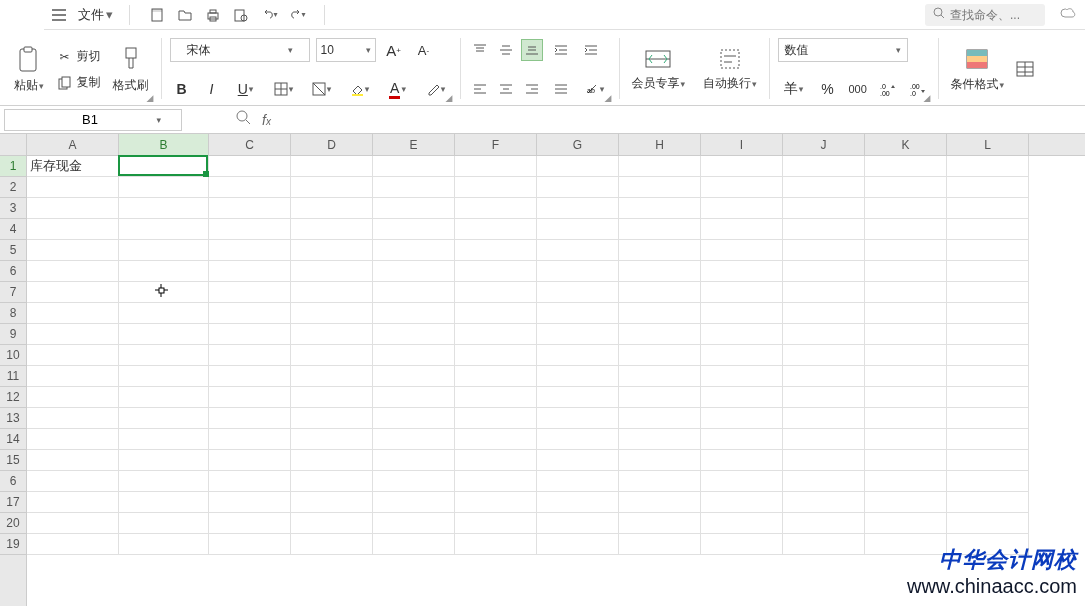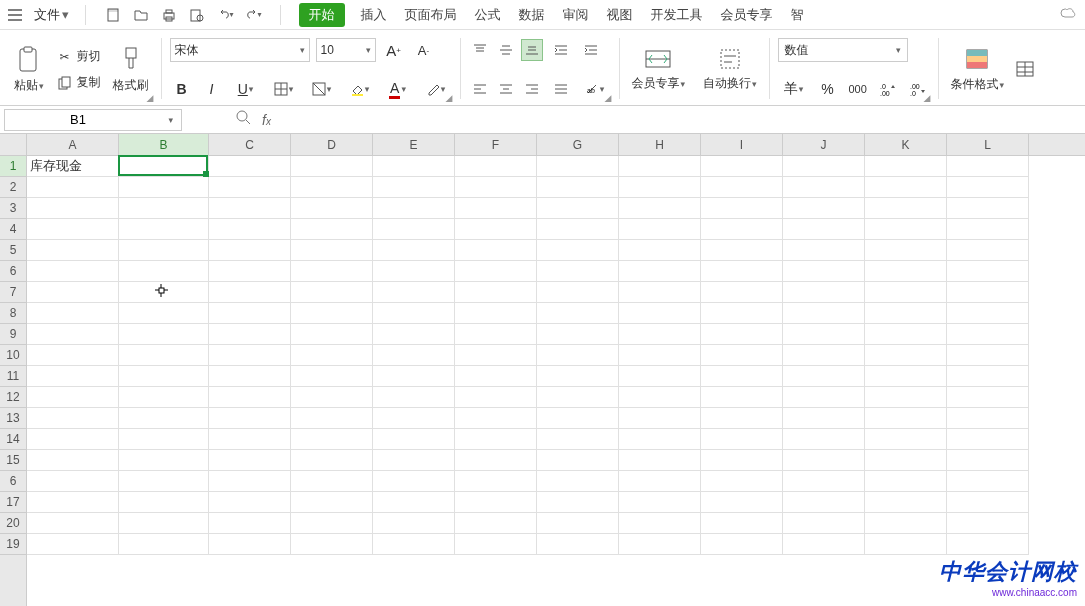--- a/index.html
+++ b/index.html
@@ -1,19 +1,19 @@
 <!DOCTYPE html>
 <html><head>
 <meta charset="utf-8">
 <style>
 * { margin: 0; padding: 0; box-sizing: border-box; font-family: "Microsoft YaHei", Arial, sans-serif; }
 body { background: #fff; width: 1085px; height: 606px; overflow: hidden; font-size: 12px; color: #333; }
 
 
-.menubar { height: 30px; background: #fff; border-bottom: 1px solid #e0e0e0; display: flex; align-items: center; padding: 0 6px; gap: 4px; }
+.menubar { height: 30px; background: #fff; border-bottom: 1px solid #e0e0e0; display: flex; align-items: center; padding: 0 6px; gap: 4px; margin-left: 44px; }
 .menu-icon { width: 18px; height: 18px; display: flex; align-items: center; justify-content: center; color: #555; }
 .file-menu { display: flex; align-items: center; gap: 2px; padding: 0 6px; cursor: pointer; }
 .file-menu span { font-size: 13px; }
 .qat { display: flex; align-items: center; gap: 10px; padding: 0 8px; }
 .qat .ico { width: 18px; height: 18px; display:flex; align-items:center; justify-content:center; color:#555; cursor:pointer; }
 .sep-v { width:1px; height:20px; background:#ddd; margin:0 6px; }
 .tabs { display: flex; align-items: center; gap: 14px; margin-left: 8px; }
 .tab { font-size: 13px; color:#444; cursor:pointer; padding: 2px 2px; }
 .tab.active { background:#2ea121; color:#fff; padding:3px 10px; border-radius:3px; }
 .spacer { flex: 1; }
@@ -23,35 +23,35 @@
 
 
 .ribbon { height: 76px; background:#fff; border-bottom:1px solid #d0d0d0; display:flex; align-items:stretch; padding: 2px 4px 0 4px; }
 .group { display:flex; flex-direction:column; justify-content:space-between; padding:2px 6px 0 6px; position:relative;}
 .group-row { display:flex; align-items:center; gap:6px; height:32px;}
 .group-sep { width:1px; background:#e0e0e0; margin: 6px 2px; }
 .big-btn { display:flex; flex-direction:column; align-items:center; justify-content:center; gap:2px; padding:2px 4px; cursor:pointer;}
 .big-btn .lbl { font-size:12px; color:#333; }
 .small-btn { display:flex; align-items:center; gap:3px; font-size:12px; color:#333; cursor:pointer; padding:1px 2px;}
 .ico-sm { width:18px; height:18px; display:inline-flex; align-items:center; justify-content:center; }
-.font-select { width:140px; height:24px; border:1px solid #ccc; background:#fff; font-size:12px; padding:0 4px; display:flex; align-items:center; justify-content:space-between;}
+.font-select { width:140px; height:24px; border:1px solid #ccc; background:#fff; font-size:12px; padding:0 16px; display:flex; align-items:center; justify-content:space-between;}
 .size-select { width:60px; height:24px; border:1px solid #ccc; background:#fff; font-size:12px; padding:0 4px; display:flex; align-items:center; justify-content:space-between;}
 .caret { font-size:9px; color:#666; }
 .fmt-btn { width:24px; height:24px; display:inline-flex; align-items:center; justify-content:center; cursor:pointer; font-size:14px;}
 .fmt-btn.dd { width:32px; justify-content:center; gap:1px;}
 .align-grid { display:grid; grid-template-columns: repeat(3, 22px); grid-template-rows: repeat(1, 22px); gap:4px;}
 .align-grid .ab { width:22px; height:22px; display:flex; align-items:center; justify-content:center; cursor:pointer;}
 .align-grid .ab.active { background:#d0e8d0; border:1px solid #8bc48b; }
 .corner-launcher { position:absolute; right:2px; bottom:2px; width:10px; height:10px; color:#999; font-size:9px;}
 .num-select { width:130px; height:24px; border:1px solid #ccc; background:#fff; font-size:12px; padding:0 6px; display:flex; align-items:center; justify-content:space-between;}
 .ribbon svg { display:block; }
 
 
 .fxbar { height:28px; border-bottom:1px solid #ccc; display:flex; align-items:center; background:#fff; }
-.namebox { width:178px; height:22px; margin:0 4px; border:1px solid #ccc; display:flex; align-items:center; padding:0 8px; justify-content: space-between;}
+.namebox { width:178px; height:22px; margin:0 4px; border:1px solid #ccc; display:flex; align-items:center; padding:0 20px; justify-content: space-between;}
 .namebox input { border:none; outline:none; width:130px; text-align:center; font-size:13px;}
 .fx-icons { display:flex; align-items:center; gap:10px; padding: 0 14px 0 50px; color:#666;}
 .fx-input { flex:1; border:1px solid #e8e8e8; border-left:none; border-right:none; border-top:none; border-bottom:none; height:22px; padding:0 6px; outline:none;}
 
 
 .grid-wrap { position:relative; height: calc(606px - 30px - 76px - 28px); overflow:hidden; background:#fff;}
 .corner { position:absolute; left:0; top:0; width:27px; height:22px; background:#e8e8e8; border-right:1px solid #ccc; border-bottom:1px solid #ccc; z-index:3;}
 .col-headers { position:absolute; left:27px; top:0; right:0; height:22px; display:flex; background:#e8e8e8; border-bottom:1px solid #ccc; z-index:2;}
 .col-h { border-right:1px solid #ccc; display:flex; align-items:center; justify-content:center; font-size:12px; color:#555; cursor:pointer;}
 .col-h.sel { background:#d8ecd8; color:#2e7d32;}
@@ -60,21 +60,21 @@
 .row-h.sel { background:#d8ecd8; color:#2e7d32;}
 .cells { position:absolute; left:27px; top:22px; right:0; bottom:0; }
 .cell { position:absolute; border-right:1px solid #e0e0e0; border-bottom:1px solid #e0e0e0; padding:1px 3px; font-size:13px; display:flex; align-items:center; background:#fff;}
 .sel-box { position:absolute; border:2px solid #1a9641; background:transparent; pointer-events:none; z-index:4;}
 .sel-handle { position:absolute; width:6px; height:6px; background:#1a9641; right:-3px; bottom:-3px;}
 .cursor-cross { position:absolute; z-index:5; pointer-events:none; }
 
 
 .watermark { position:absolute; right:8px; bottom:8px; z-index:10; text-align:right; }
 .watermark .l1 { color:#0a3bbd; font-weight:bold; font-size:22px; font-style:italic; letter-spacing:1px;}
-.watermark .l2 { color:#6d28d9; font-size:10px; }
+.watermark .l2 { color:#0f172a; font-size:20px; }
 </style>
 </head>
 <body>
 
 <div class="menubar">
   <div class="menu-icon">
     <svg width="14" height="12">
         <path d="M0 1h14M0 6h14M0 11h14" stroke="#555" stroke-width="1.5"></path>
       </svg>
   </div>
@@ -115,33 +115,28 @@
         <span class="caret" style="font-size:8px">▾</span>
       </span>
     <span class="ico">
         <svg width="16" height="14">
           <path d="M6 4h5l-2-2M11 4l-2 2M6 4c-3 0-3 6 0 6" fill="none" stroke="#555"></path>
         </svg>
         <span class="caret" style="font-size:8px">▾</span>
       </span>
   </div>
   <div class="sep-v"></div>
-  <div class="tabs">
-    <span class="tab active">开始</span>
-    <span class="tab">插入</span>
-    <span class="tab">页面布局</span>
-    <span class="tab">公式</span>
-    <span class="tab">数据</span>
-    <span class="tab">审阅</span>
-    <span class="tab">视图</span>
-    <span class="tab">开发工具</span>
-    <span class="tab">会员专享</span>
-    <span class="tab">智</span>
-  </div>
   <div class="spacer"></div>
+  <div class="search-box">
+    <span><svg width="13" height="13">
+          <circle cx="5" cy="5" r="4" fill="none" stroke="#888"></circle>
+          <path d="M8 8l3 3" stroke="#888"></path>
+        </svg></span>
+    <input placeholder="查找命令、..." style="">
+  </div>
   <span class="cloud-ico"><svg width="20" height="16">
         <path d="M6 12a4 4 0 010-8c1 0 1 0 2 1 1-2 6-2 6 2 2 0 3 5-1 5H6z" fill="none" stroke="#999"></path>
       </svg></span>
 </div>
 
 <div class="ribbon">
 
   <div class="group">
     <div style="display:flex; gap:6px; height:100%; align-items:center;">
       <div class="big-btn">

